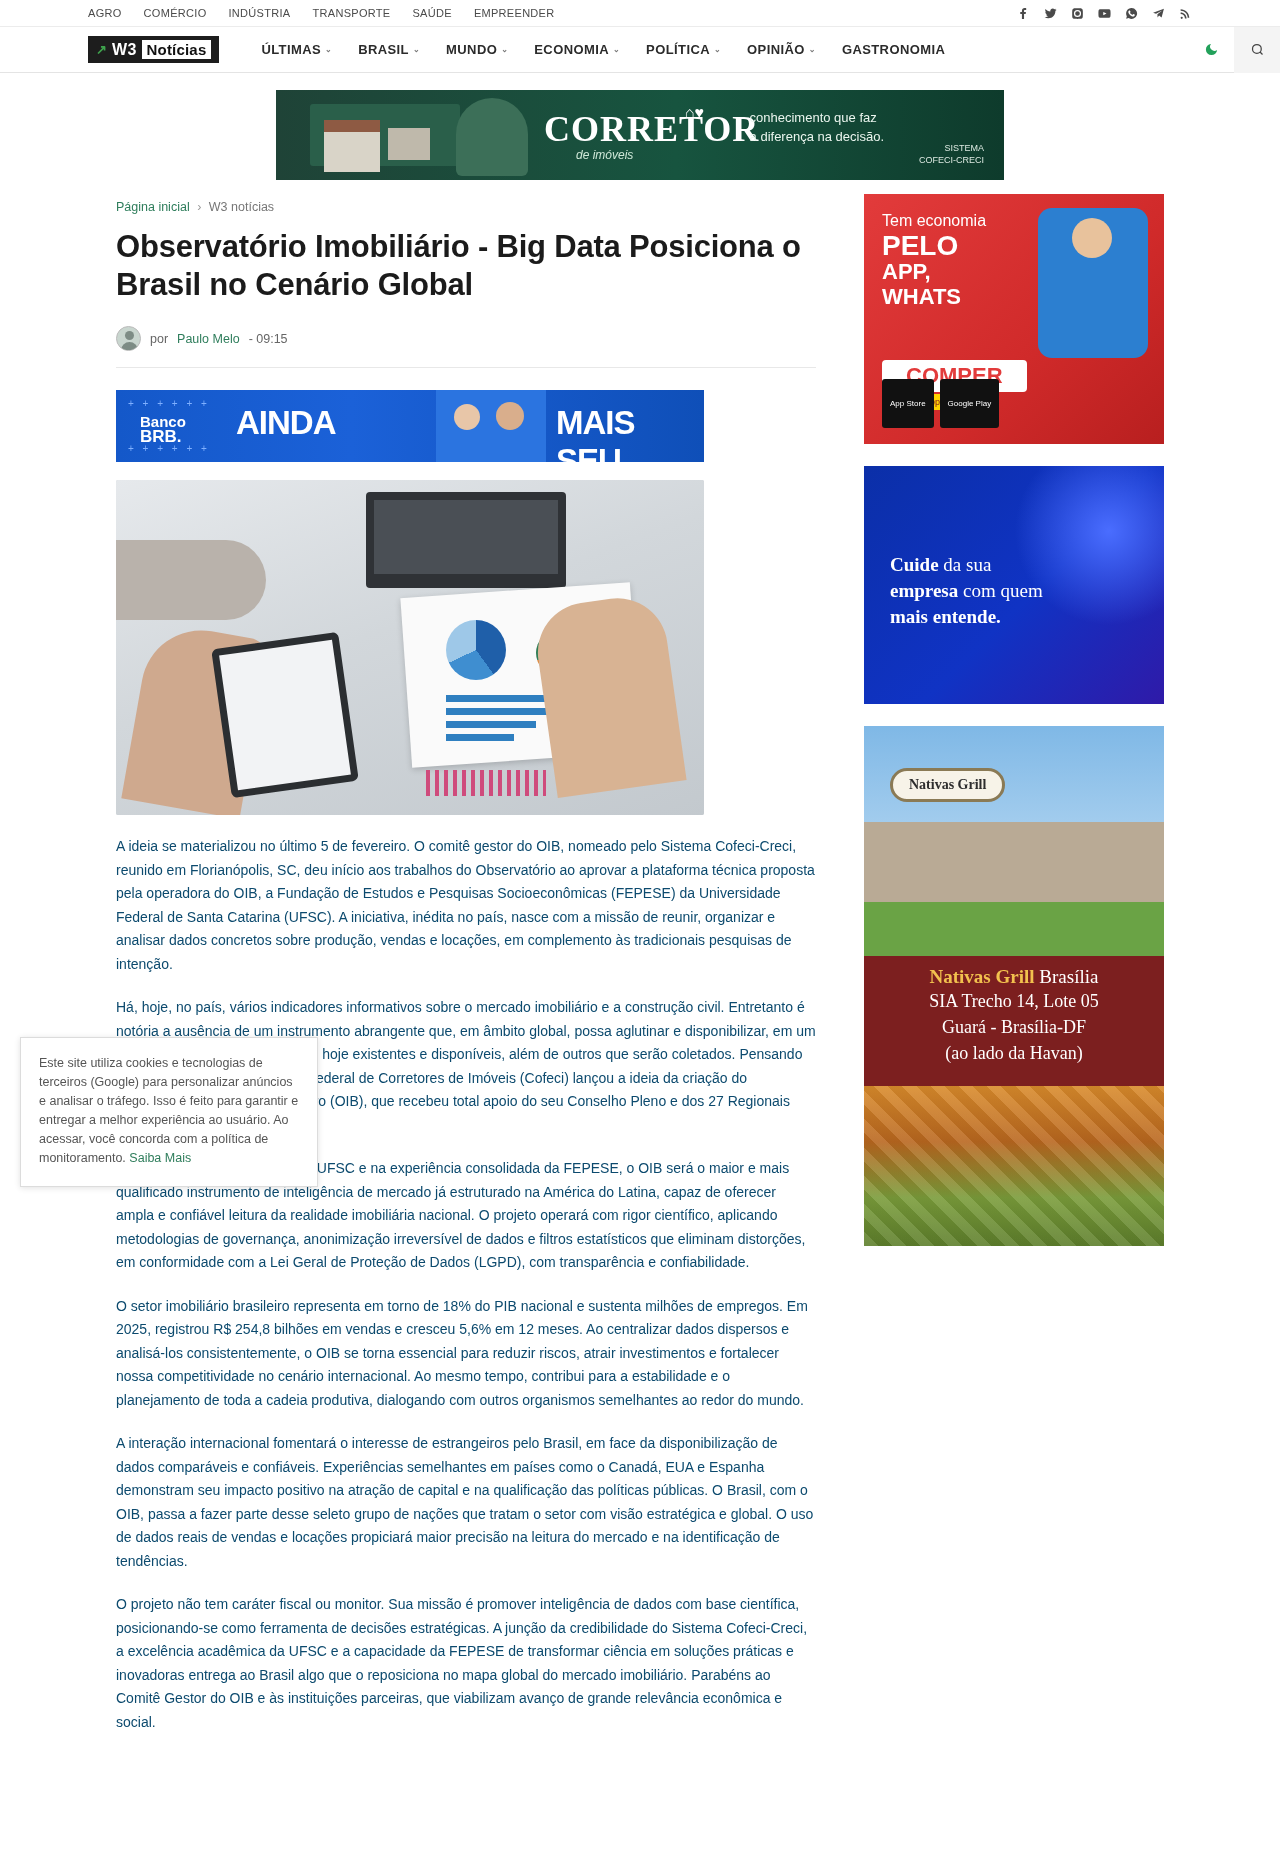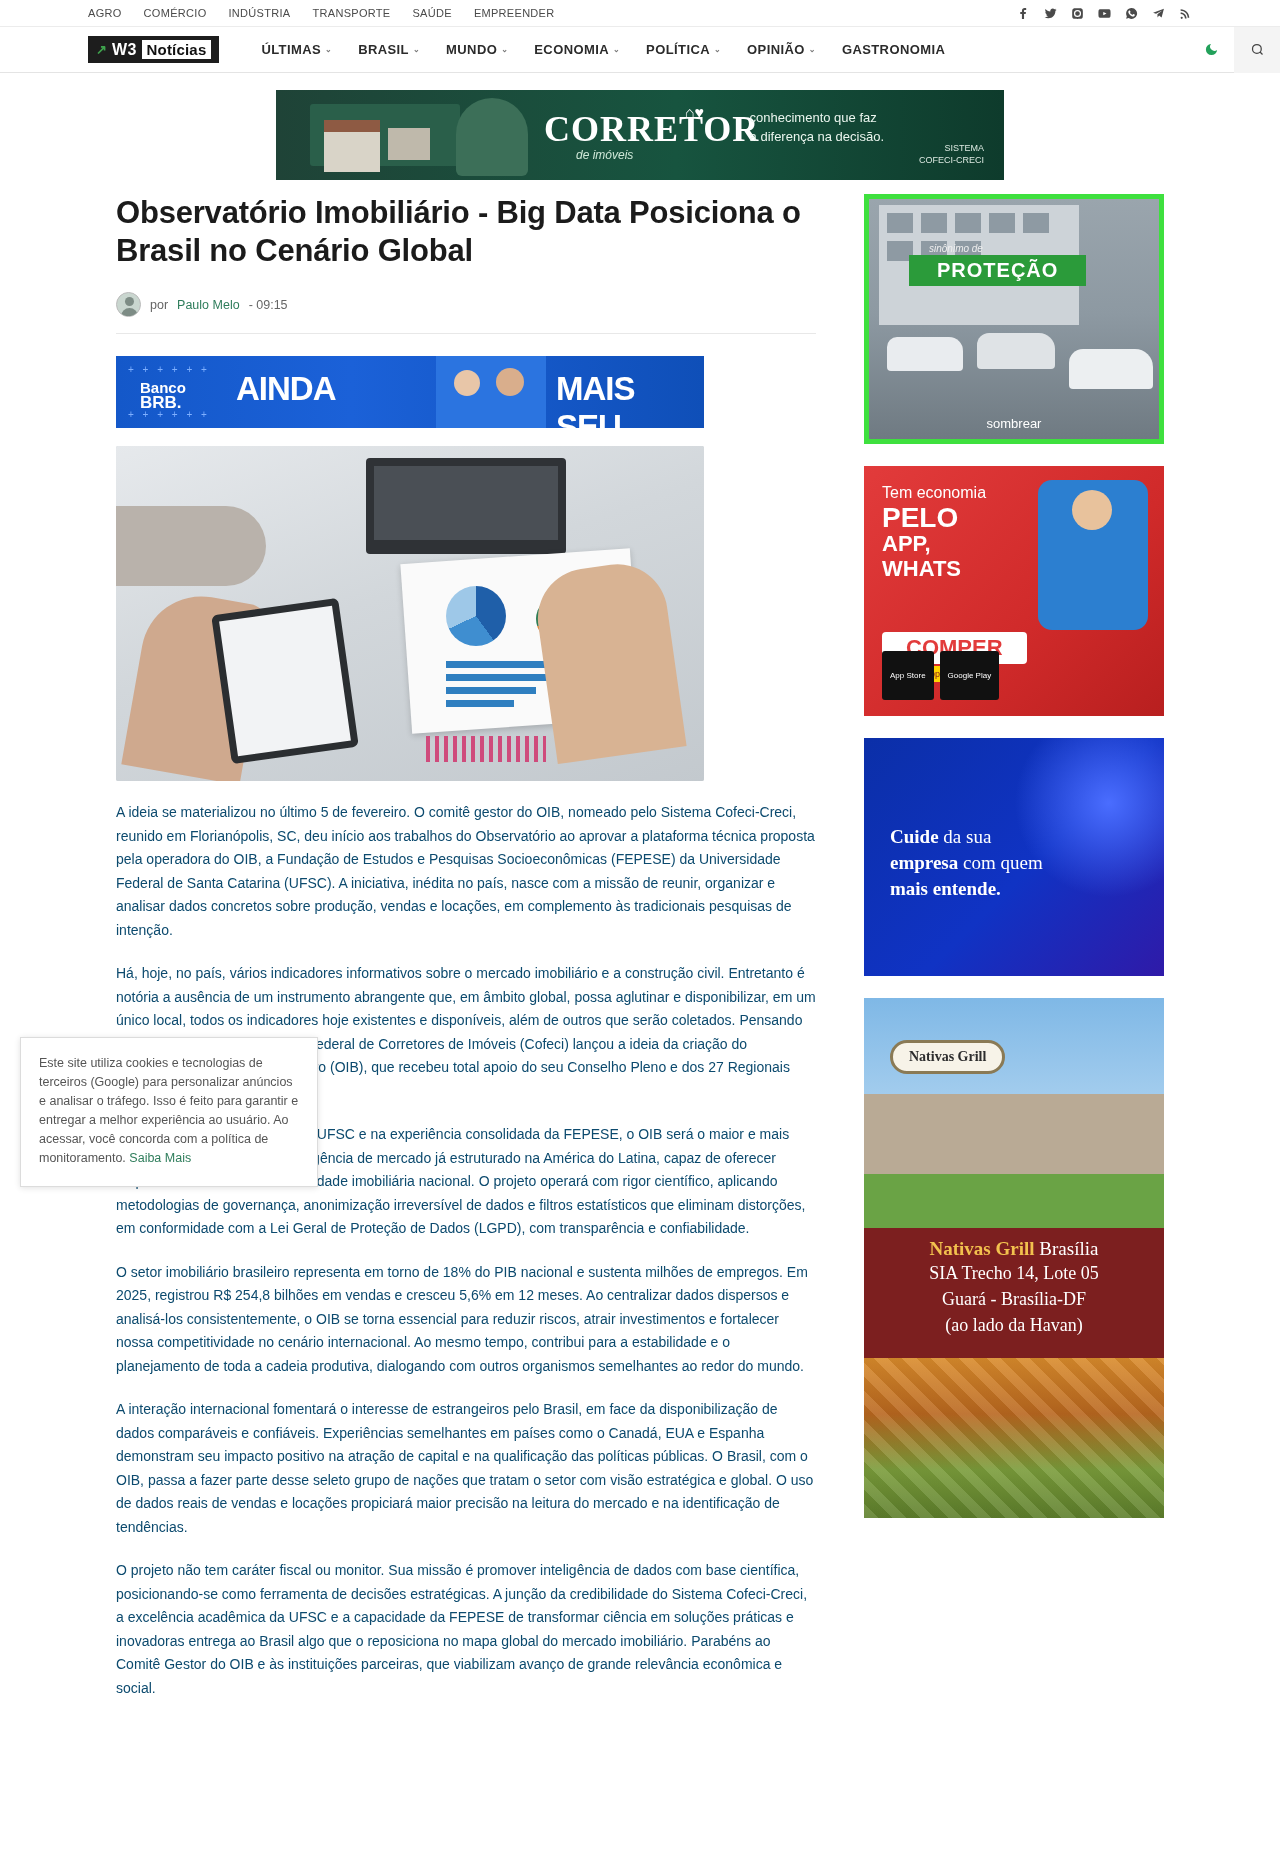--- a/index.html
+++ b/index.html
@@ -328,20 +328,25 @@
       <div>SISTEMA</div>
       <div>COFECI-CRECI</div>
     </div>
   </div>
 </div>
 
 <div class="page">
 
   <div class="content">
 
+    <div class="breadcrumb">
+      <a href="#">Página inicial</a>
+      <span class="sep">›</span>
+      <span>W3 notícias</span>
+    </div>
 
     <h1 class="title">Observatório Imobiliário - Big Data Posiciona o Brasil no Cenário Global</h1>
 
     <div class="byline">
       <div class="avatar"></div>
       <span>por</span>
       <a href="#">Paulo Melo</a>
       <span>- 09:15</span>
     </div>
 
@@ -379,38 +384,20 @@
     <p class="body">A ideia se materializou no último 5 de fevereiro. O comitê gestor do OIB, nomeado pelo Sistema Cofeci-Creci, reunido em Florianópolis, SC, deu início aos trabalhos do Observatório ao aprovar a plataforma técnica proposta pela operadora do OIB, a Fundação de Estudos e Pesquisas Socioeconômicas (FEPESE) da Universidade Federal de Santa Catarina (UFSC). A iniciativa, inédita no país, nasce com a missão de reunir, organizar e analisar dados concretos sobre produção, vendas e locações, em complemento às tradicionais pesquisas de intenção.</p>
     <p class="body">Há, hoje, no país, vários indicadores informativos sobre o mercado imobiliário e a construção civil. Entretanto é notória a ausência de um instrumento abrangente que, em âmbito global, possa aglutinar e disponibilizar, em um único local, todos os indicadores hoje existentes e disponíveis, além de outros que serão coletados. Pensando nisso, a Diretoria do Conselho Federal de Corretores de Imóveis (Cofeci) lançou a ideia da criação do Observatório Imobiliário Brasileiro (OIB), que recebeu total apoio do seu Conselho Pleno e dos 27 Regionais que integram o Sistema.</p>
     <p class="body">Ancorado na academicidade da UFSC e na experiência consolidada da FEPESE, o OIB será o maior e mais qualificado instrumento de inteligência de mercado já estruturado na América do Latina, capaz de oferecer ampla e confiável leitura da realidade imobiliária nacional. O projeto operará com rigor científico, aplicando metodologias de governança, anonimização irreversível de dados e filtros estatísticos que eliminam distorções, em conformidade com a Lei Geral de Proteção de Dados (LGPD), com transparência e confiabilidade.</p>
     <p class="body">O setor imobiliário brasileiro representa em torno de 18% do PIB nacional e sustenta milhões de empregos. Em 2025, registrou R$ 254,8 bilhões em vendas e cresceu 5,6% em 12 meses. Ao centralizar dados dispersos e analisá-los consistentemente, o OIB se torna essencial para reduzir riscos, atrair investimentos e fortalecer nossa competitividade no cenário internacional. Ao mesmo tempo, contribui para a estabilidade e o planejamento de toda a cadeia produtiva, dialogando com outros organismos semelhantes ao redor do mundo.</p>
     <p class="body">A interação internacional fomentará o interesse de estrangeiros pelo Brasil, em face da disponibilização de dados comparáveis e confiáveis. Experiências semelhantes em países como o Canadá, EUA e Espanha demonstram seu impacto positivo na atração de capital e na qualificação das políticas públicas. O Brasil, com o OIB, passa a fazer parte desse seleto grupo de nações que tratam o setor com visão estratégica e global. O uso de dados reais de vendas e locações propiciará maior precisão na leitura do mercado e na identificação de tendências.</p>
     <p class="body">O projeto não tem caráter fiscal ou monitor. Sua missão é promover inteligência de dados com base científica, posicionando-se como ferramenta de decisões estratégicas. A junção da credibilidade do Sistema Cofeci-Creci, a excelência acadêmica da UFSC e a capacidade da FEPESE de transformar ciência em soluções práticas e inovadoras entrega ao Brasil algo que o reposiciona no mapa global do mercado imobiliário. Parabéns ao Comitê Gestor do OIB e às instituições parceiras, que viabilizam avanço de grande relevância econômica e social.</p>
   </div>
 
   <div class="sidebar">
 
-    <div class="ad ad1">
-      <div class="bldg">
-          <i></i>
-          <i></i>
-          <i></i>
-          <i></i>
-          <i></i>
-          <i></i>
-          <i></i>
-          <i></i>
-        </div>
-      <div class="small">sinônimo de</div>
-      <div class="label">PROTEÇÃO</div>
-      <div class="car1"></div>
-      <div class="car2"></div>
-      <div class="car3"></div>
-      <div class="brand">sombrear</div>
-    </div>
 
     <div class="ad ad2">
       <div class="t1">Tem economia</div>
       <div class="t2">PELO</div>
       <div class="t3">APP,</div>
       <div class="t4">WHATS</div>
       <div class="man"></div>
       <div class="logo2">COMPER</div>
       <div class="btn-baixe">Baixe o App</div>
       <div class="stores">

